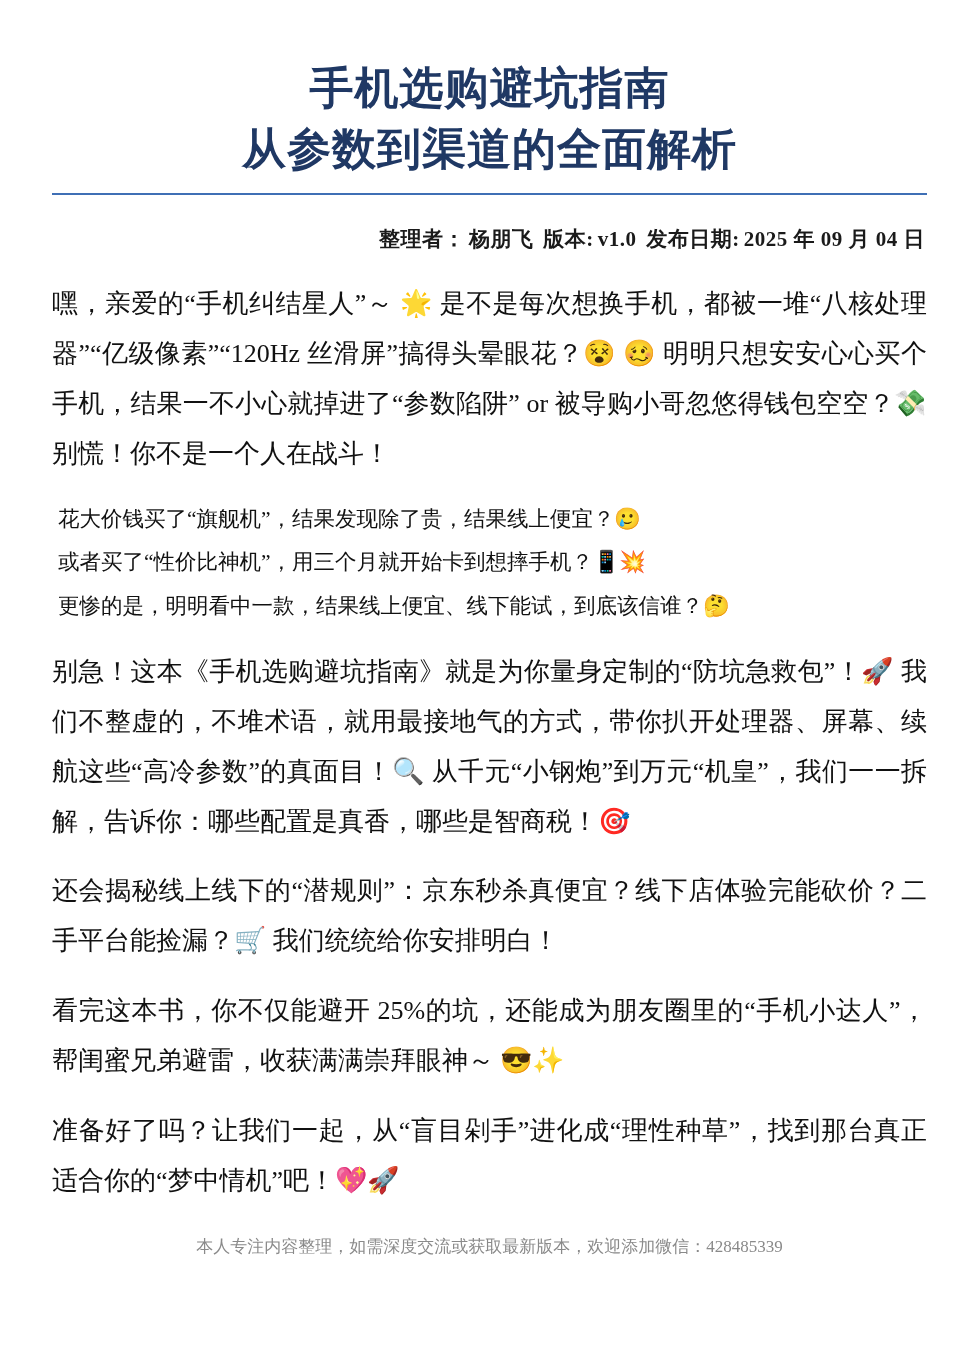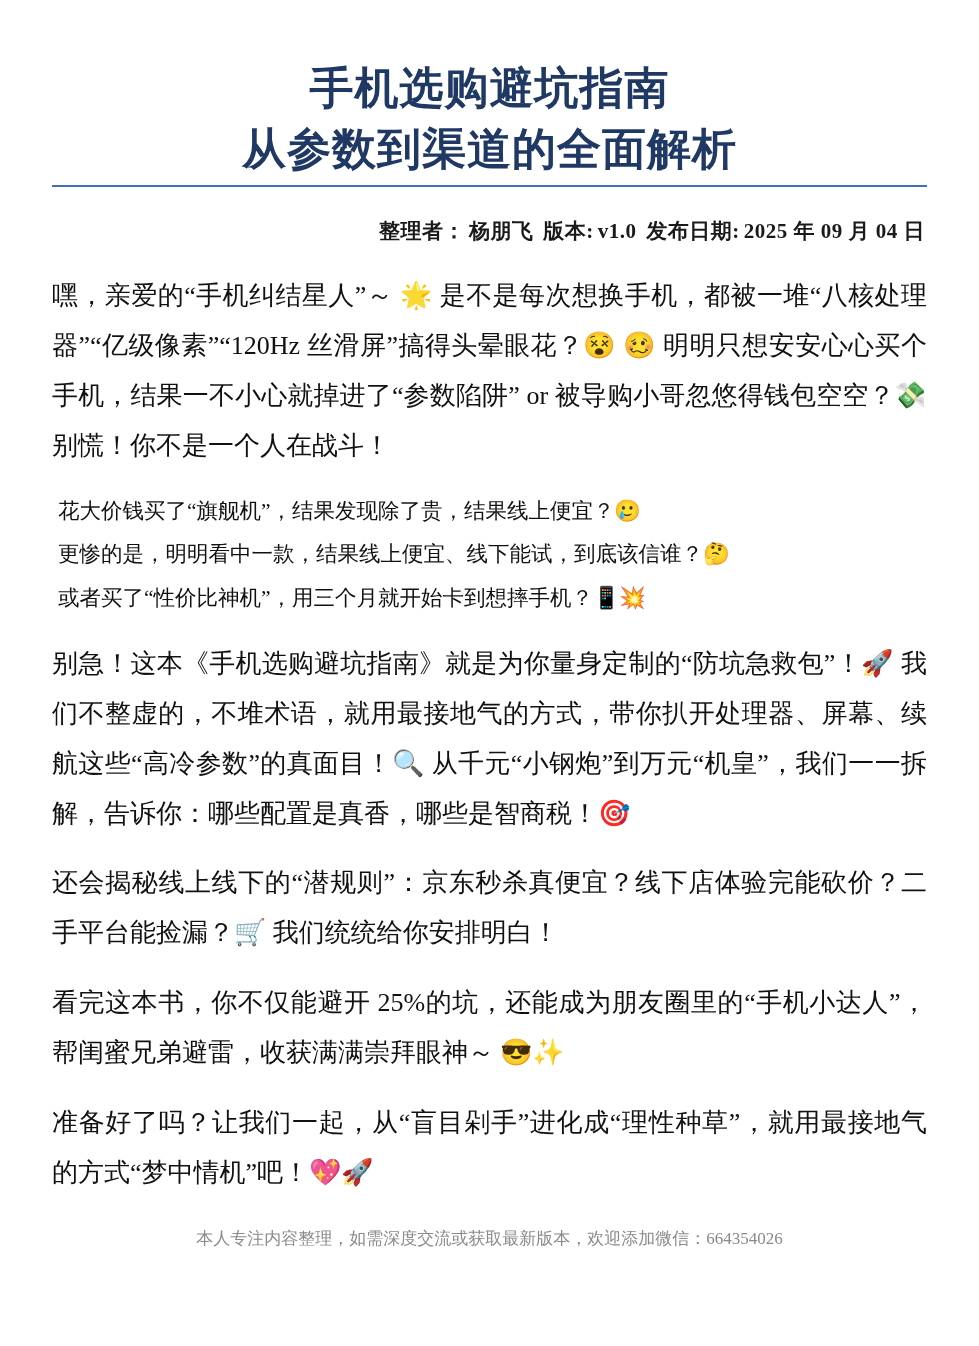--- a/index.html
+++ b/index.html
@@ -18,21 +18,21 @@
     width: 979px;
     min-height: 1346px;
     box-sizing: border-box;
     padding: 58px 52px 24px 52px;
     position: relative;
   }
 
   
   .title-block {
     text-align: center;
-    padding-bottom: 6px;
+    padding-bottom: 14px;
     border-bottom: 2px solid #3f6fb5;
     margin-bottom: 30px;
   }
   .title-line {
     font-family: "Liberation Sans", "DejaVu Sans", sans-serif;
     font-weight: bold;
     font-size: 44px;
     line-height: 1.38;
     color: #1f3864;
     letter-spacing: 1px;
@@ -98,29 +98,29 @@
   <div class="meta">
     <span>整理者：</span><span>杨朋飞</span>
     <span>版本:</span><span>v1.0</span>
     <span>发布日期:</span><span>2025 年 09 月 04 日</span>
   </div>
 
   <p class="para">嘿，亲爱的“手机纠结星人”～ 🌟 是不是每次想换手机，都被一堆“八核处理器”“亿级像素”“120Hz 丝滑屏”搞得头晕眼花？😵 🥴 明明只想安安心心买个手机，结果一不小心就掉进了“参数陷阱” or 被导购小哥忽悠得钱包空空？💸 别慌！你不是一个人在战斗！</p>
 
   <div class="group">
     <p class="list-line">花大价钱买了“旗舰机”，结果发现除了贵，结果线上便宜？🥲</p>
+    <p class="list-line">或者买了“性价比神机”，用三个月就开始卡到想摔手机？📱💥</p>
     <p class="list-line">更惨的是，明明看中一款，结果线上便宜、线下能试，到底该信谁？🤔</p>
-    <p class="list-line">或者买了“性价比神机”，用三个月就开始卡到想摔手机？📱💥</p>
   </div>
 
   <p class="para">别急！这本《手机选购避坑指南》就是为你量身定制的“防坑急救包”！🚀 我们不整虚的，不堆术语，就用最接地气的方式，带你扒开处理器、屏幕、续航这些“高冷参数”的真面目！🔍 从千元“小钢炮”到万元“机皇”，我们一一拆解，告诉你：哪些配置是真香，哪些是智商税！🎯</p>
 
   <p class="para">还会揭秘线上线下的“潜规则”：京东秒杀真便宜？线下店体验完能砍价？二手平台能捡漏？🛒 我们统统给你安排明白！</p>
 
   <p class="para">看完这本书，你不仅能避开 25%的坑，还能成为朋友圈里的“手机小达人”，帮闺蜜兄弟避雷，收获满满崇拜眼神～ 😎✨</p>
 
-  <p class="para">准备好了吗？让我们一起，从“盲目剁手”进化成“理性种草”，就用最接地气的方式“梦中情机”吧！💖🚀</p>
+  <p class="para">准备好了吗？让我们一起，从“盲目剁手”进化成“理性种草”，找到那台真正适合你的“梦中情机”吧！💖🚀</p>
 
   <div class="footer">
-    <div class="contact">本人专注内容整理，如需深度交流或获取最新版本，欢迎添加微信：664354026</div>
+    <div class="contact">本人专注内容整理，如需深度交流或获取最新版本，欢迎添加微信：428485339</div>
   </div>
 
 </div>
 
 </body></html>

